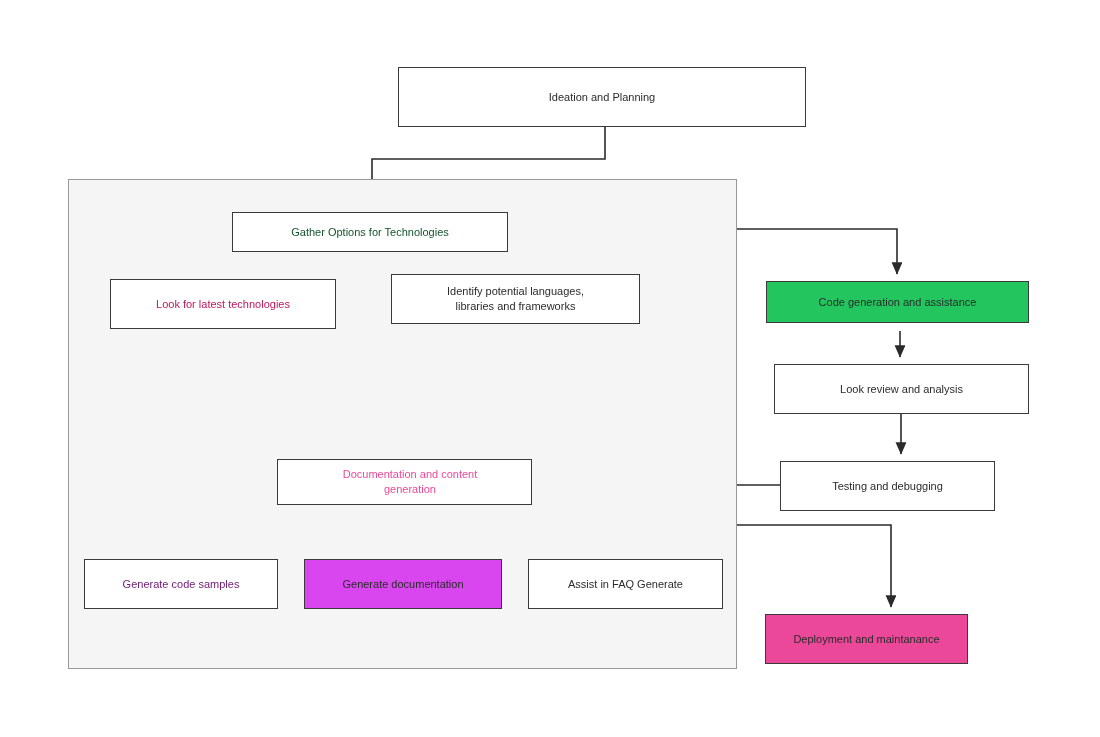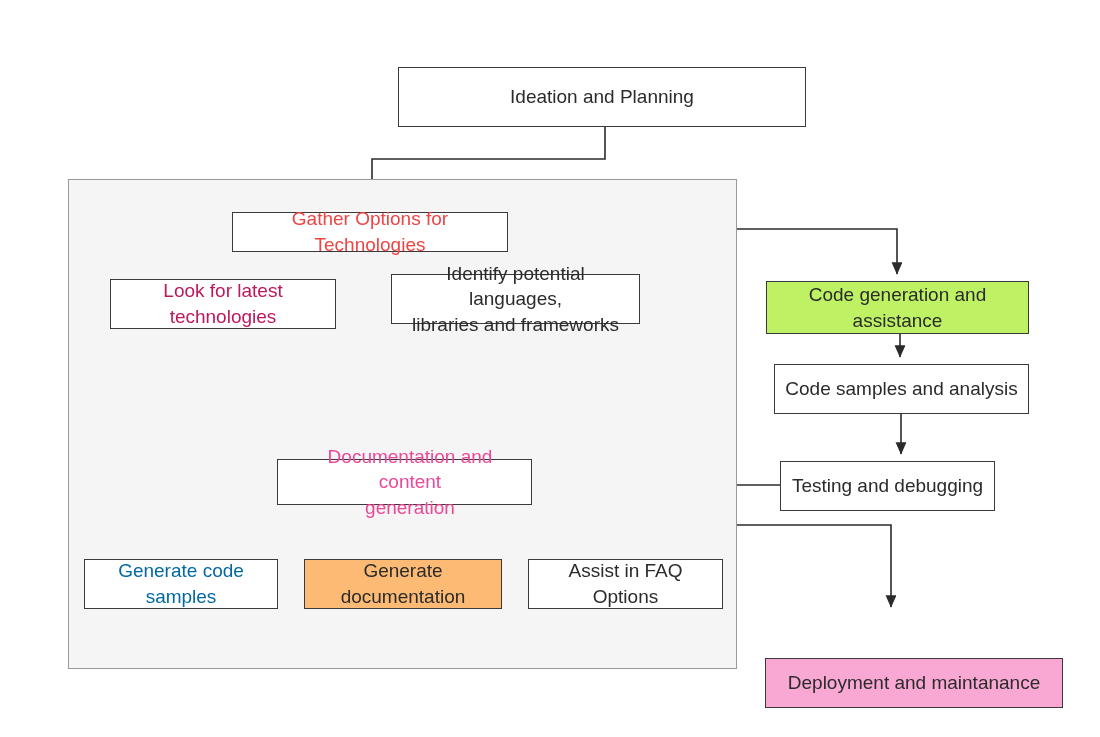--- a/index.html
+++ b/index.html
@@ -29,21 +29,21 @@
   .node-box {
     position: absolute;
     box-sizing: border-box;
     background: #ffffff;
     border: 1.6px solid #3a3a3a;
     display: flex;
     align-items: center;
     justify-content: center;
     text-align: center;
     color: #2b2b2b;
-    font-size: 19px;
+    font-size: 11px;
     line-height: 1.35;
     padding: 2px 6px;
     z-index: 3;
   }
   .group-container {
     position: absolute;
     box-sizing: border-box;
     background: #f5f5f5;
     border: 1.4px solid #9a9a9a;
     z-index: 1;
@@ -78,50 +78,50 @@
         <path d="M 404 512 L 404 552" fill="none" stroke="#2b2b2b" stroke-width="1.6" stroke-linejoin="miter" marker-end="url(#arrowhead)"></path>
         <path d="M 482 512 L 482 532 L 626 532 L 626 552" fill="none" stroke="#2b2b2b" stroke-width="1.6" stroke-linejoin="miter" marker-end="url(#arrowhead)"></path>
         <path d="M 532 525 L 891 525 L 891 607" fill="none" stroke="#2b2b2b" stroke-width="1.6" stroke-linejoin="miter" marker-end="url(#arrowhead)"></path>
       </g>
   </svg>
 
   <div id="node-layer">
       <div class="node-box" style="left: 398px; top: 67px; width: 408px; height: 60px; background: rgb(255, 255, 255); border-color: rgb(58, 58, 58); color: rgb(43, 43, 43);">
         <span class="node-label">Ideation and Planning</span>
       </div>
-      <div class="node-box" style="left: 232px; top: 212px; width: 276px; height: 40px; background: rgb(255, 255, 255); border-color: rgb(58, 58, 58); color: #ef4444;">
+      <div class="node-box" style="left: 232px; top: 212px; width: 276px; height: 40px; background: rgb(255, 255, 255); border-color: rgb(58, 58, 58); color: #14532d;">
         <span class="node-label">Gather Options for Technologies</span>
       </div>
       <div class="node-box" style="left: 110px; top: 279px; width: 226px; height: 50px; background: rgb(255, 255, 255); border-color: rgb(58, 58, 58); color: #be185d;">
         <span class="node-label">Look for latest technologies</span>
       </div>
       <div class="node-box" style="left: 391px; top: 274px; width: 249px; height: 50px; background: rgb(255, 255, 255); border-color: rgb(58, 58, 58); color: rgb(43, 43, 43);">
         <span class="node-label">Identify potential languages,
 libraries and frameworks</span>
       </div>
-      <div class="node-box" style="left: 766px; top: 281px; width: 263px; height: 53px; background: #bef264; border-color: rgb(58, 58, 58); color: rgb(43, 43, 43);">
+      <div class="node-box" style="left: 766px; top: 281px; width: 263px; height: 42px; background: #22c55e; border-color: rgb(58, 58, 58); color: rgb(43, 43, 43);">
         <span class="node-label">Code generation and assistance</span>
       </div>
       <div class="node-box" style="left: 774px; top: 364px; width: 255px; height: 50px; background: rgb(255, 255, 255); border-color: rgb(58, 58, 58); color: rgb(43, 43, 43);">
-        <span class="node-label">Code samples and analysis</span>
+        <span class="node-label">Look review and analysis</span>
       </div>
       <div class="node-box" style="left: 780px; top: 461px; width: 215px; height: 50px; background: rgb(255, 255, 255); border-color: rgb(58, 58, 58); color: rgb(43, 43, 43);">
         <span class="node-label">Testing and debugging</span>
       </div>
       <div class="node-box" style="left: 277px; top: 459px; width: 255px; height: 46px; background: rgb(255, 255, 255); border-color: rgb(58, 58, 58); color: #ec4899; padding-left: 17px;">
         <span class="node-label">Documentation and content
 generation</span>
       </div>
-      <div class="node-box" style="left: 84px; top: 559px; width: 194px; height: 50px; background: rgb(255, 255, 255); border-color: rgb(58, 58, 58); color: #0369a1;">
+      <div class="node-box" style="left: 84px; top: 559px; width: 194px; height: 50px; background: rgb(255, 255, 255); border-color: rgb(58, 58, 58); color: #701a75;">
         <span class="node-label">Generate code samples</span>
       </div>
-      <div class="node-box" style="left: 304px; top: 559px; width: 198px; height: 50px; background: #fdba74; border-color: rgb(58, 58, 58); color: rgb(43, 43, 43);">
+      <div class="node-box" style="left: 304px; top: 559px; width: 198px; height: 50px; background: #d946ef; border-color: rgb(58, 58, 58); color: rgb(43, 43, 43);">
         <span class="node-label">Generate documentation</span>
       </div>
       <div class="node-box" style="left: 528px; top: 559px; width: 195px; height: 50px; background: rgb(255, 255, 255); border-color: rgb(58, 58, 58); color: rgb(43, 43, 43);">
-        <span class="node-label">Assist in FAQ Options</span>
+        <span class="node-label">Assist in FAQ Generate</span>
       </div>
-      <div class="node-box" style="left: 765px; top: 614px; width: 298px; height: 50px; background: #f9a8d4; border-color: rgb(58, 58, 58); color: rgb(43, 43, 43); margin-top: 44px;">
+      <div class="node-box" style="left: 765px; top: 614px; width: 203px; height: 50px; background: #ec4899; border-color: rgb(58, 58, 58); color: rgb(43, 43, 43);">
         <span class="node-label">Deployment and maintanance</span>
       </div>
     </div>
 
 </div>
 
 </body></html>

